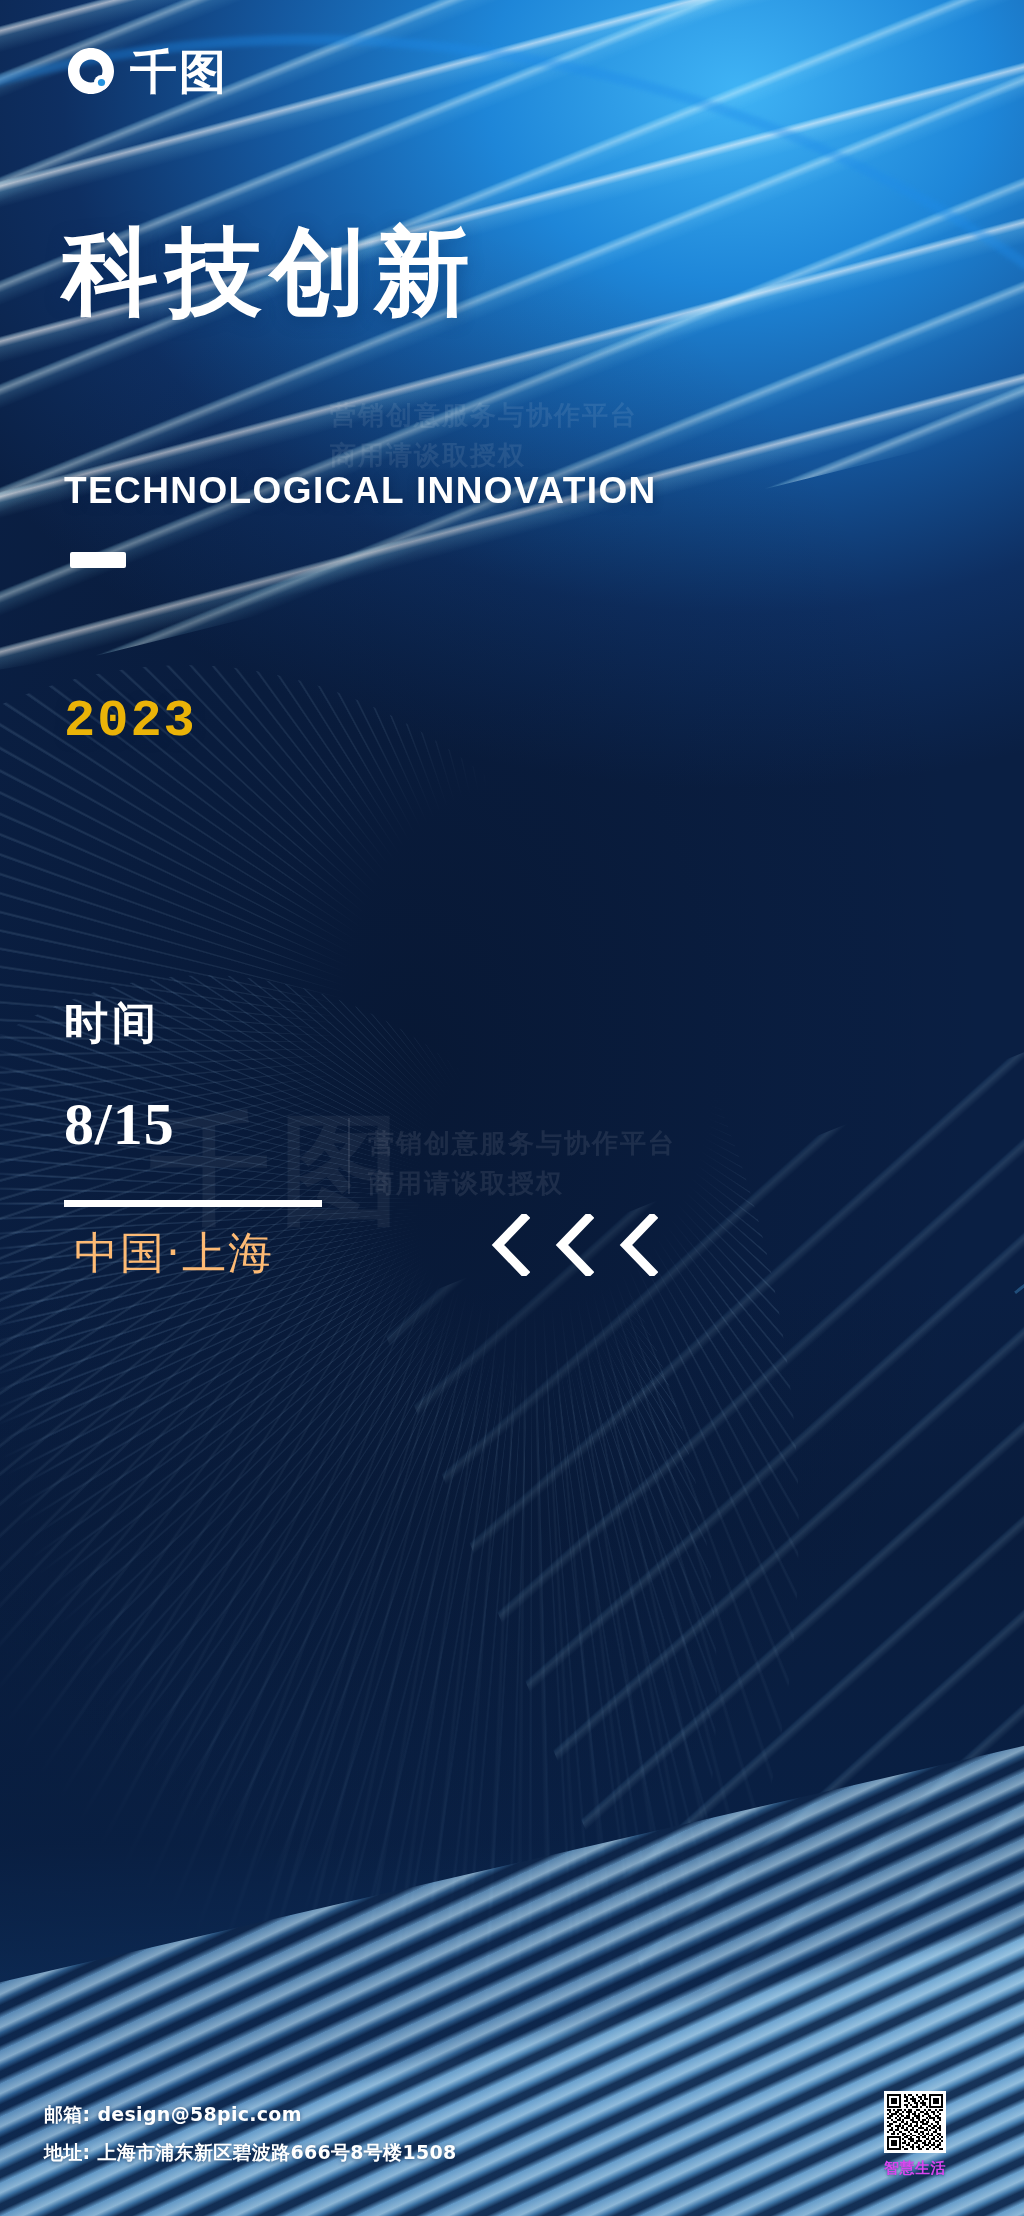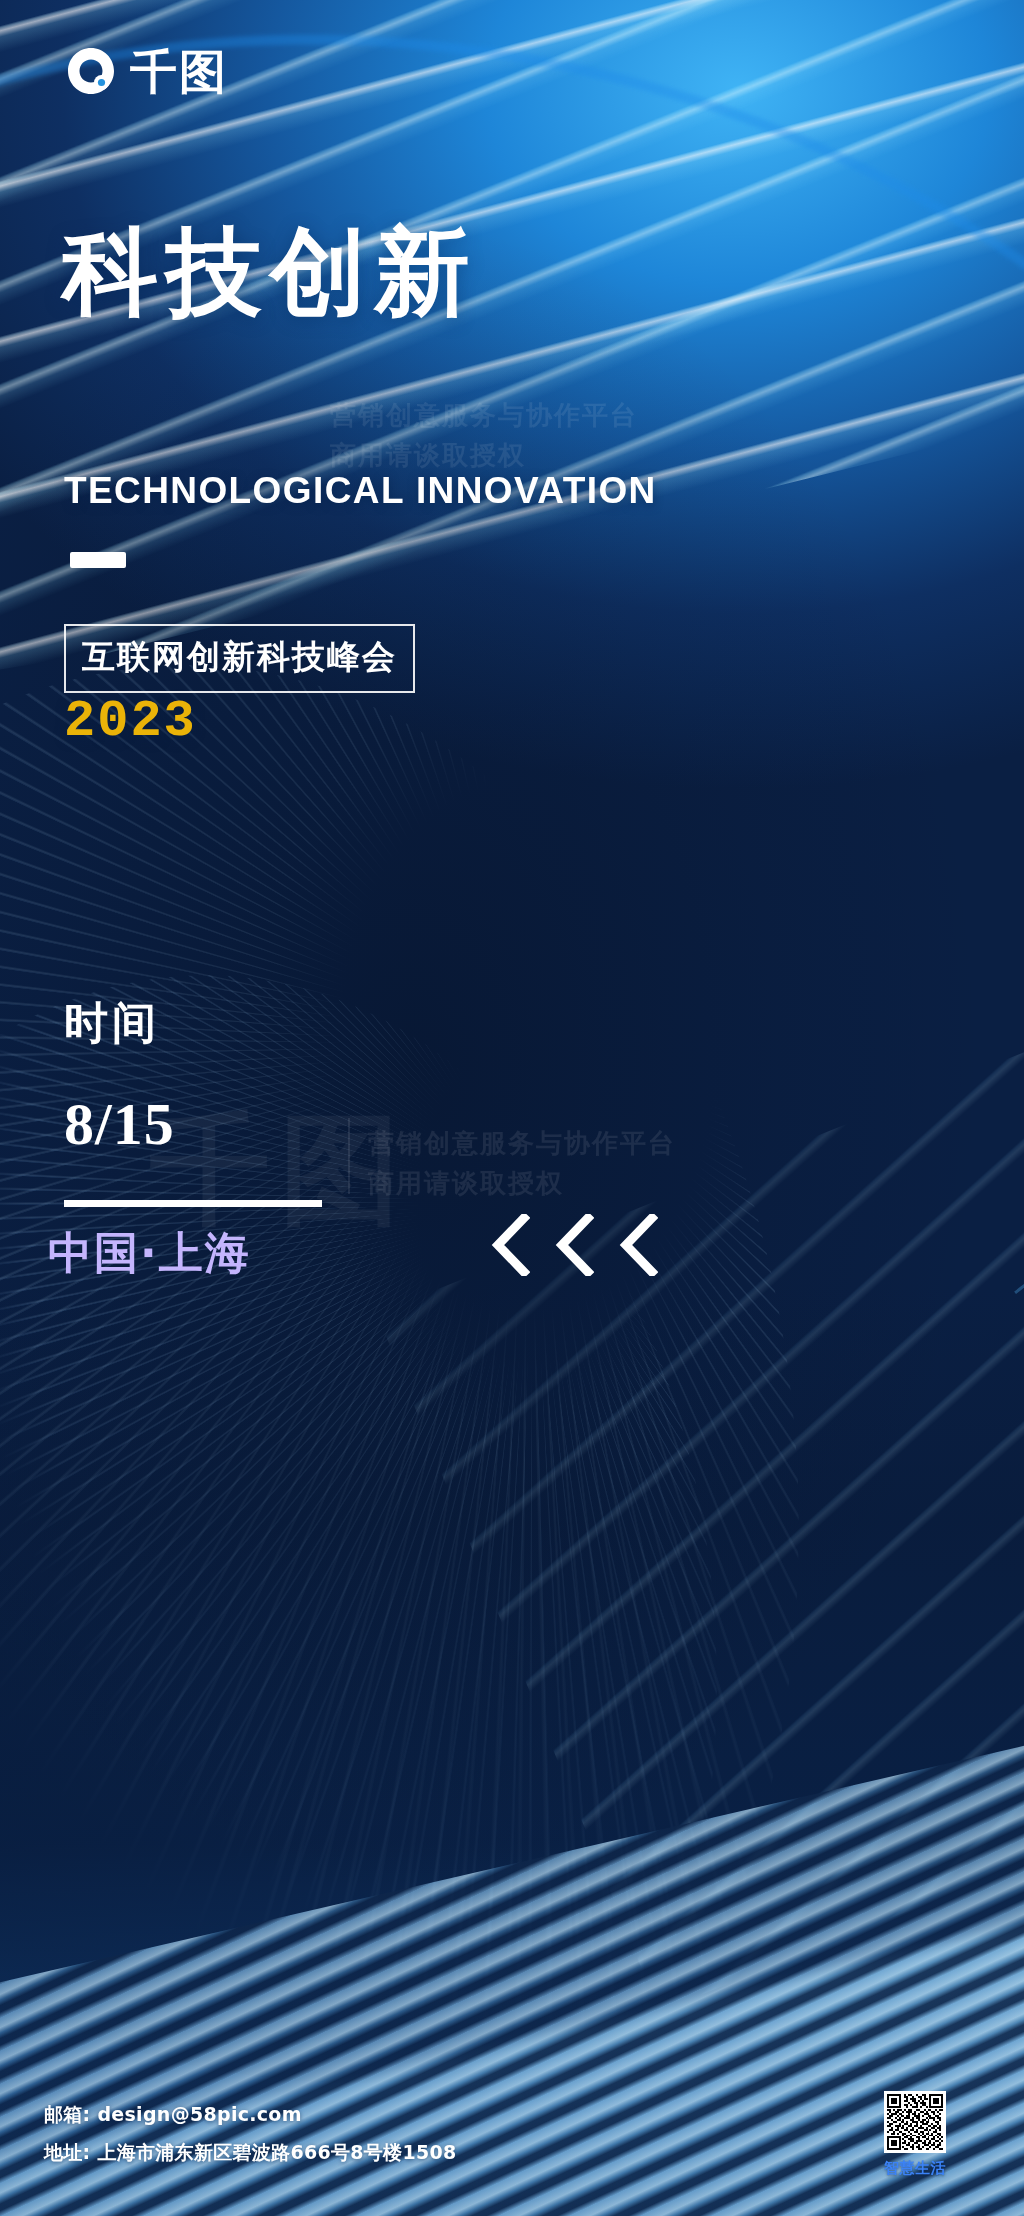--- a/index.html
+++ b/index.html
@@ -289,22 +289,22 @@
   .time-range {
     position:absolute; left: 64px; top: 1135px;
     color:#fff; font-size: 50px; font-weight: 700; letter-spacing: 0px;
     font-family:"Liberation Serif","DejaVu Serif",serif;
   }
   .rule {
     position:absolute; left: 64px; top: 1200px;
     width: 258px; height: 7px; background:#ffffff;
   }
   .location {
-    position:absolute; left: 48px; top: 1224px;
-    color:#c4b5fd; font-size: 44px; font-weight: 700; letter-spacing: 2px;
+    position:absolute; left: 74px; top: 1224px;
+    color:#fdba74; font-size: 44px; font-weight: 400; letter-spacing: 2px;
     font-family:"DejaVu Sans","Liberation Sans",sans-serif;
   }
 
   
   .chevrons {
     position:absolute; left: 486px; top: 1214px;
     display:flex; gap: 20px;
   }
   .chev { width: 44px; height: 62px; }
 
@@ -324,21 +324,21 @@
   .qr-wrap {
     position:absolute; right: 78px; bottom: 38px;
     display:flex; flex-direction:column; align-items:center; gap: 6px;
   }
   .qr {
     width: 62px; height: 62px;
     background:#ffffff;
     padding: 3px;
   }
   .qr-caption {
-    color:#3b82f6; font-size: 15px; font-weight:700; letter-spacing: .5px;
+    color:#d946ef; font-size: 15px; font-weight:700; letter-spacing: .5px;
     text-shadow: 0 1px 3px rgba(0,30,70,.6);
     font-family:"DejaVu Sans","Liberation Sans",sans-serif;
   }
 </style>
 </head>
 <body>
 
 <div id="poster">
 
   <div class="bg-base"></div>
@@ -378,23 +378,20 @@
     </div>
 
     <div class="headline">
       <div>科技创新</div>
     </div>
 
     <div class="subtitle-en">TECHNOLOGICAL INNOVATION</div>
 
     <div class="accent-bar"></div>
 
-    <div class="summit-box">
-      <span>互联网创新科技峰会</span>
-    </div>
 
     <div class="year">2023</div>
 
     <div class="time-label">时间</div>
     <div class="time-date">8/15</div>
     <div class="rule"></div>
     <div class="location">中国·上海</div>
 
     <div class="chevrons">
       <svg class="chev" viewBox="0 0 44 62" aria-hidden="true">

